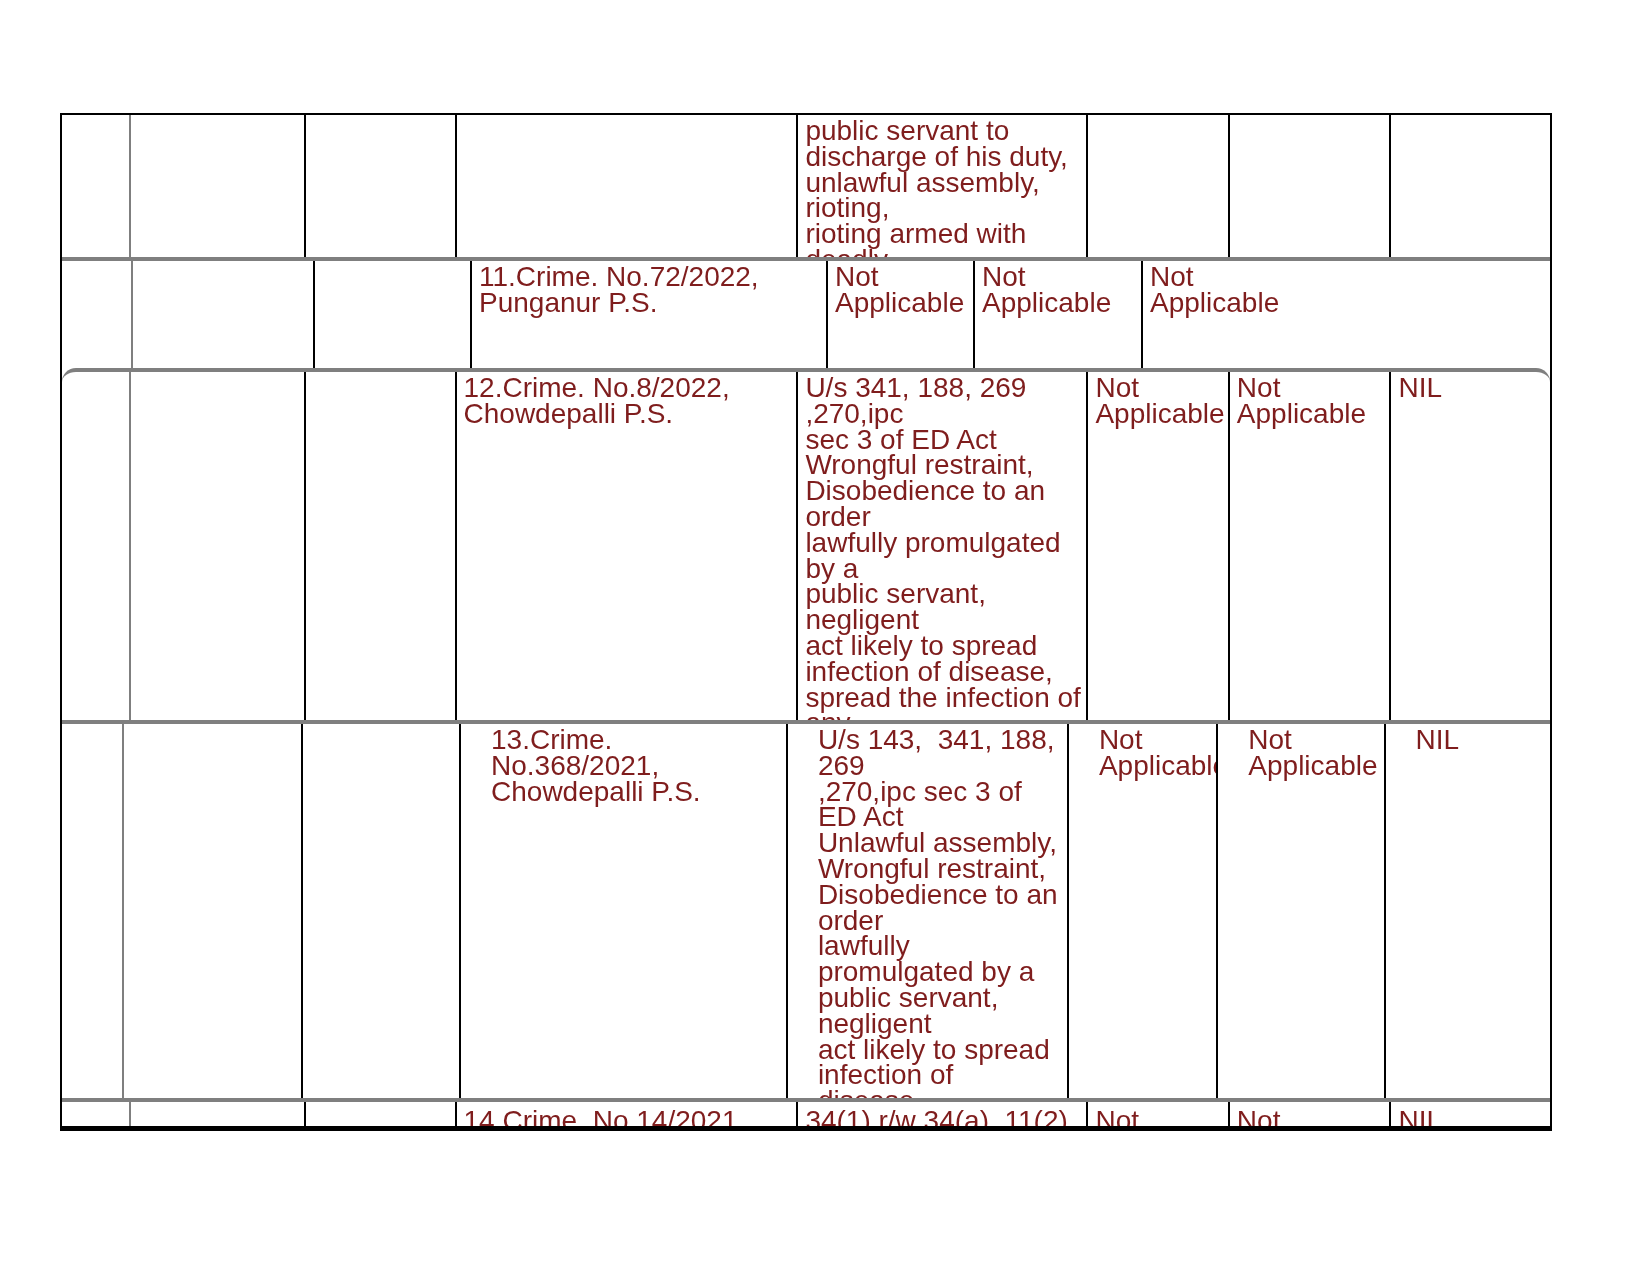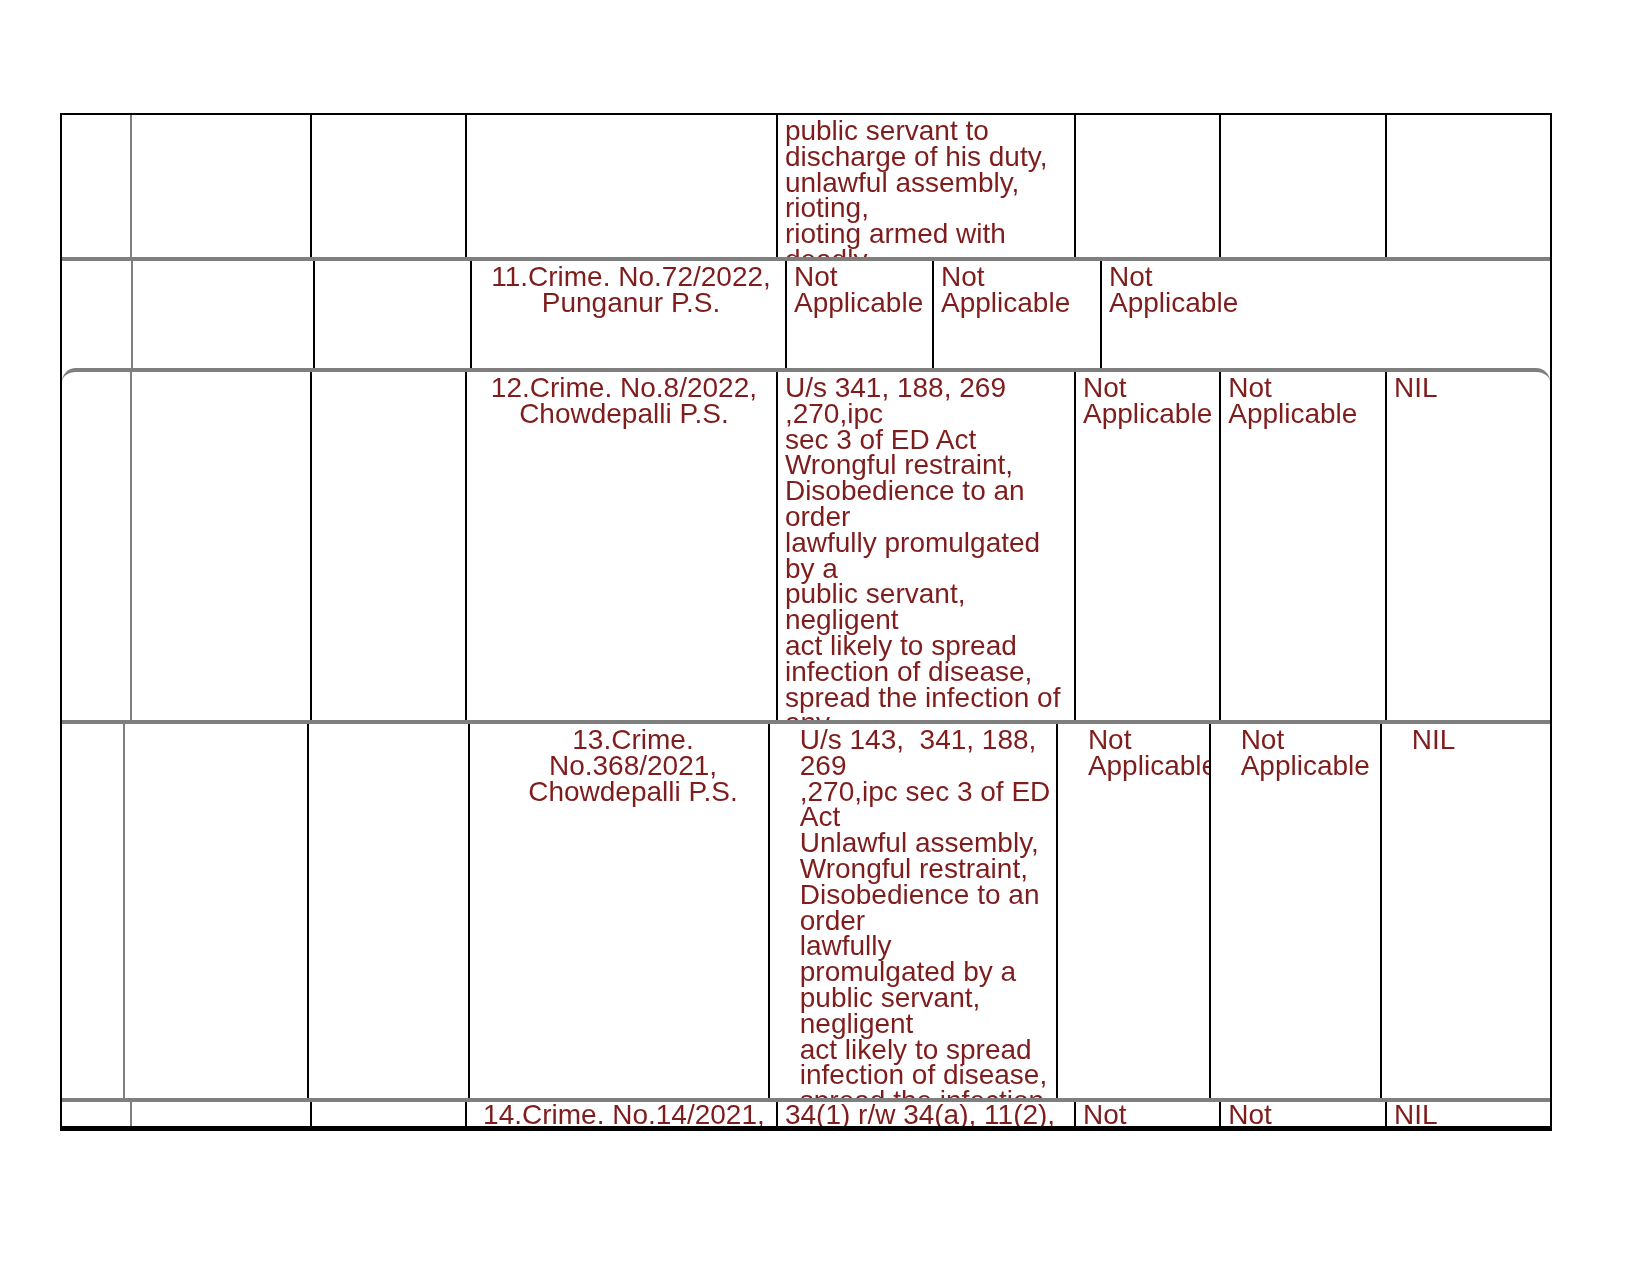--- a/index.html
+++ b/index.html
@@ -47,26 +47,26 @@
     font-size: 28px;
     line-height: 25.8px;
     color: #7f1d1d;
     white-space: pre-wrap;
     overflow: hidden;
   }
   .cell:last-child { border-right: none; }
   .c1 { width: 71px;  border-right-color: #7f7f7f; }
   .c2 { width: 182px; }
   .c3 { width: 157px; }
-  .c4 { width: 315px; text-align: center; }
+  .c4 { width: 356px; }
   .c5 { width: 302px; }
   .c6 { width: 147px; }
   .c7 { width: 168px; }
   .c8 { width: 165px; }
-  .r4 .cell { padding-top: 0; }
+  .r4 .cell { padding-top: 6px; }
 </style>
 </head>
 <body>
 
 <div class="page">
   <div class="crime-table">
 
     <div class="row r0">
       <div class="cell c1"></div>
       <div class="cell c2"></div>

